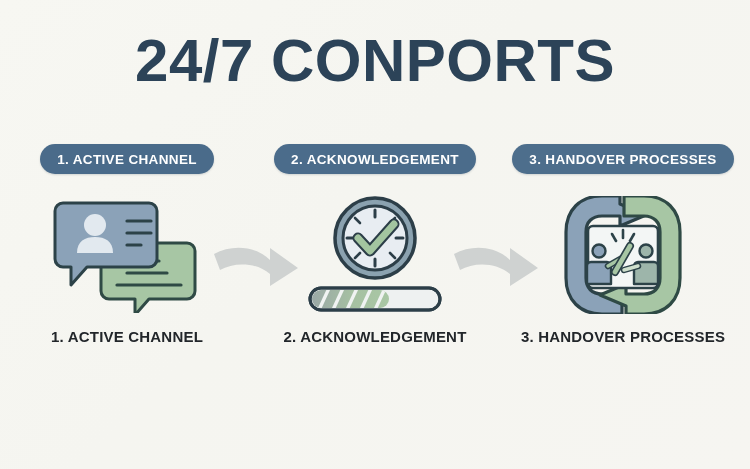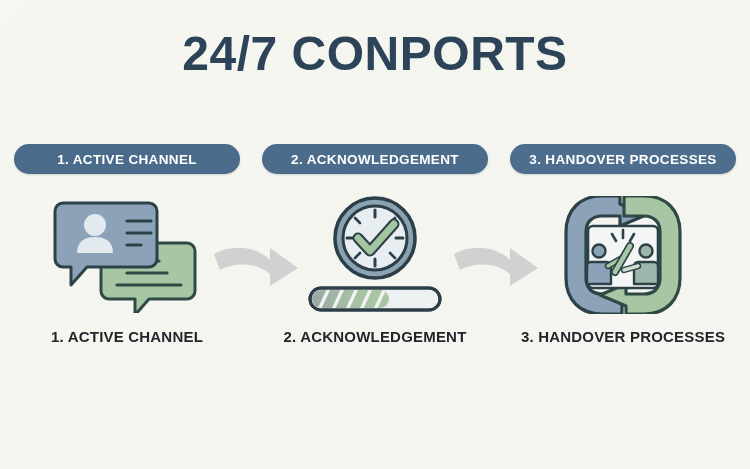--- a/index.html
+++ b/index.html
@@ -22,21 +22,21 @@
     background: linear-gradient(135deg, #f7f7f2 0%, #f5f5f0 45%, #f6f5f1 100%);
   }
 
   
   .title {
     position: absolute;
     top: 28px;
     left: 0;
     width: 750px;
     text-align: center;
-    font-size: 48px;
+    font-size: 60px;
     font-weight: 700;
     letter-spacing: 0.5px;
     color: #2c4358;
     line-height: 1.1;
     white-space: nowrap;
   }
 
   
   .columns {
     position: absolute;
@@ -46,20 +46,21 @@
     height: 220px;
     display: flex;
     justify-content: space-between;
     padding: 0 14px;
     box-sizing: border-box;
   }
   .col {
     width: 226px;
     display: flex;
     flex-direction: column;
+    align-items: center;
     position: relative;
   }
 
   
   .badge {
     display: inline-flex;
     align-items: center;
     justify-content: center;
     height: 30px;
     padding: 0 17px;

